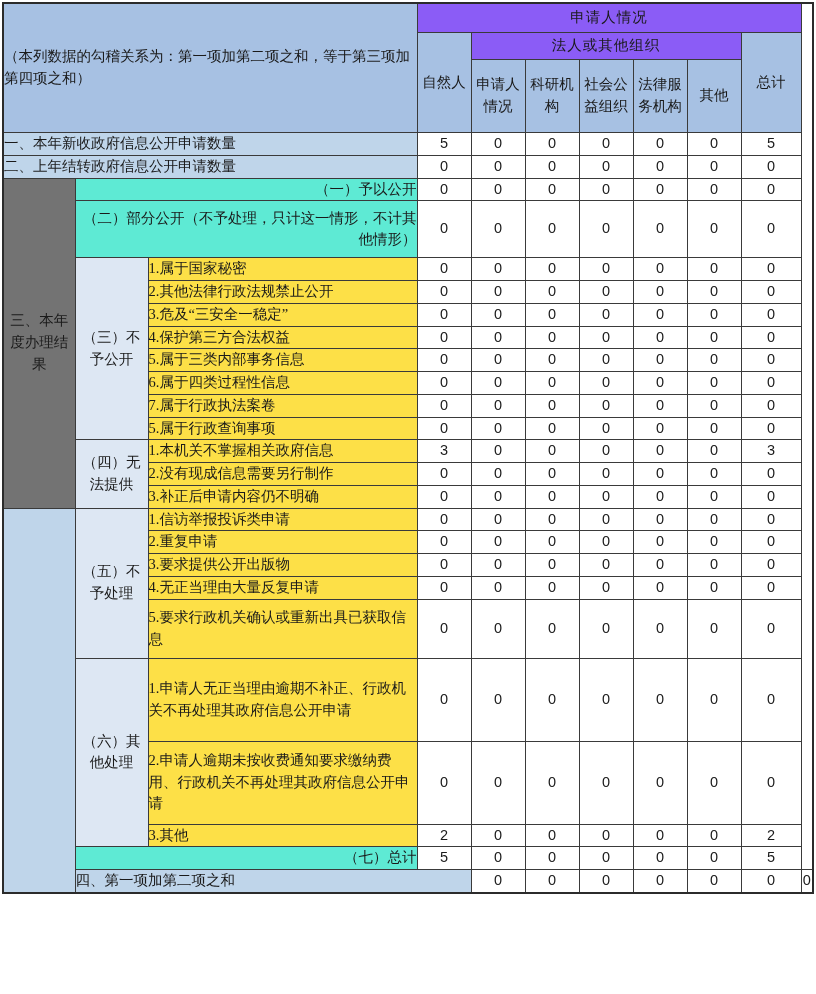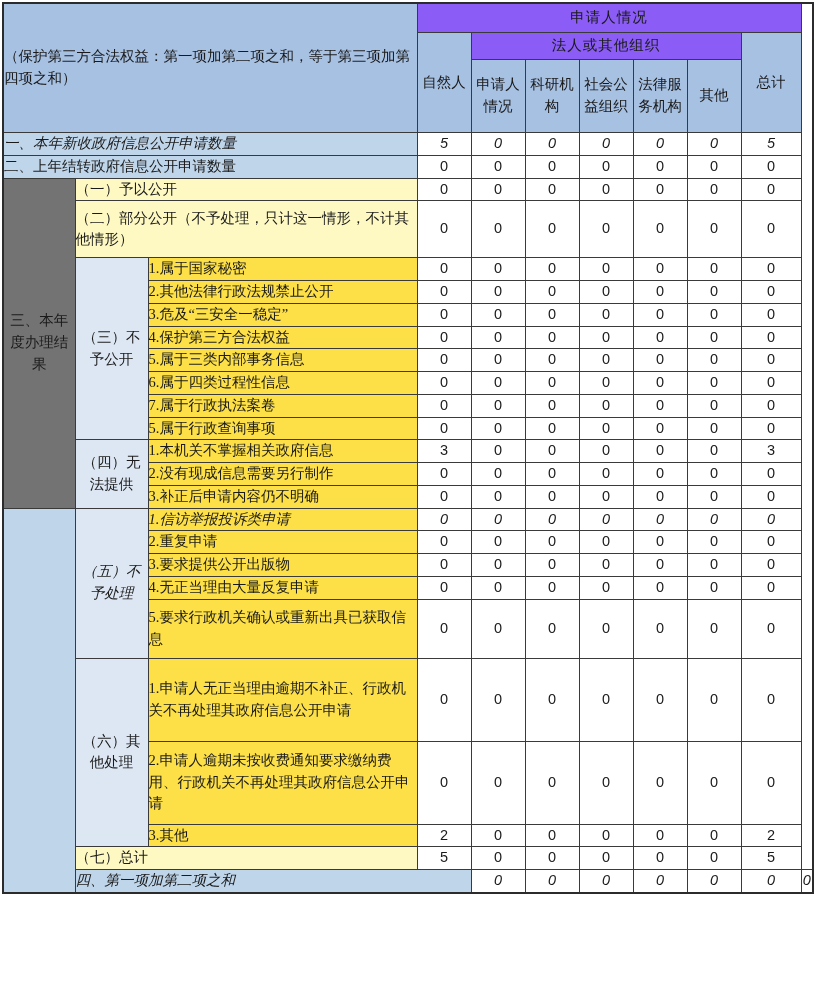--- a/index.html
+++ b/index.html
@@ -69,63 +69,63 @@
     background: #bfd5ea;
   }
   .lvl2 {
     background: #dde7f3;
     text-align: center;
     padding: 4px 5px;
     font-size: 15px;
     line-height: 1.6;
   }
   .lvl2-left {
-    background: #fef9c3;
-    text-align: left;
+    background: #5eead4;
+    text-align: right;
     padding: 5px 6px 5px 16px;
     font-size: 15px;
     line-height: 1.75;
   }
   .lvl3 {
     background: #fde047;
     text-align: left;
     padding: 4px 6px 4px 8px;
     font-size: 15px;
     line-height: 1.75;
   }
   
   .num {
     background: #ffffff;
     text-align: center;
     font-size: 14.5px;
     font-family: "Liberation Sans", sans-serif;
     padding: 4px 0;
   }
-  .thick-top { border-top: 2px solid #2b2b2b; font-style: italic; }
+  .thick-top { border-top: 2px solid #2b2b2b; }
 </style>
 </head>
 <body>
 
 <table id="stats-table">
   <colgroup>
     <col style="width:72px">
     <col style="width:73px">
     <col style="width:269px">
     <col style="width:54px">
     <col style="width:54px">
     <col style="width:54px">
     <col style="width:54px">
     <col style="width:54px">
     <col style="width:54px">
     <col style="width:60px">
   </colgroup>
   <tbody>
 
     <tr>
-      <td class="note-cell" rowspan="3" colspan="3">（保护第三方合法权益：第一项加第二项之和，等于第三项加第四项之和）</td>
+      <td class="note-cell" rowspan="3" colspan="3">（本列数据的勾稽关系为：第一项加第二项之和，等于第三项加第四项之和）</td>
       <td class="hdr" colspan="7" style="height:28px">申请人情况</td>
     </tr>
     <tr>
       <td class="hdr-tall" rowspan="2">自然人</td>
       <td class="hdr" colspan="5" style="height:26px">法人或其他组织</td>
       <td class="hdr-tall" rowspan="2">总计</td>
     </tr>
     <tr>
       <td class="hdr-tall" style="height:72px">申请人情况</td>
       <td class="hdr-tall">科研机构</td>

